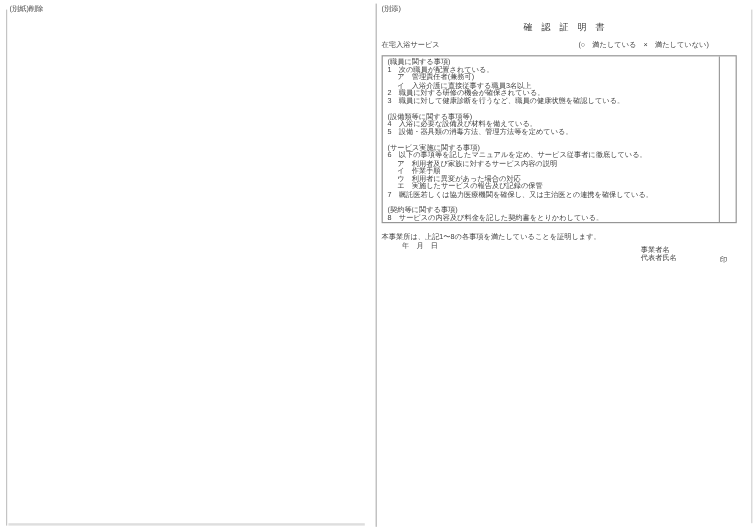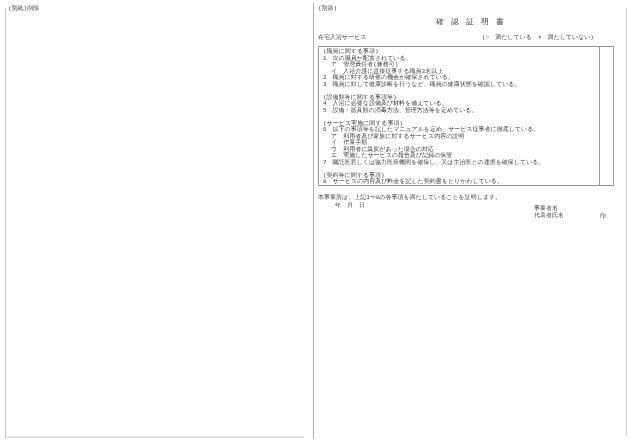--- a/index.html
+++ b/index.html
@@ -1,18 +1,18 @@
 <!DOCTYPE html>
 <html><head>
 <meta charset="utf-8">
 <style>
   html,body{margin:0;padding:0;background:#ffffff;}
   .canvas{
     position:relative;width:630px;height:442px;background:#ffffff;overflow:hidden;
-    font-family:Liberation Mono, monospace;color:#414141;
+    font-family:Liberation Sans, sans-serif;color:#414141;
   }
   .edge{position:absolute;background:#c4c4c4;}
   .left-edge{left:5px;top:8px;width:1px;height:430px;}
   .page-divider{left:313px;top:3px;width:1px;height:436px;background:#b3b3b3;}
   .right-edge{left:626px;top:8px;width:1px;height:428px;background:#d2d2d2;}
   .left-bottom-shadow{position:absolute;left:7px;top:436px;width:297px;height:2px;background:#dedede;}
   .corner{position:absolute;font-size:6px;line-height:7px;white-space:nowrap;}
   .corner-left{left:8px;top:5px;}
   .corner-right{left:318px;top:5px;}
   .doc-title{position:absolute;left:313px;top:18px;width:314px;text-align:center;

